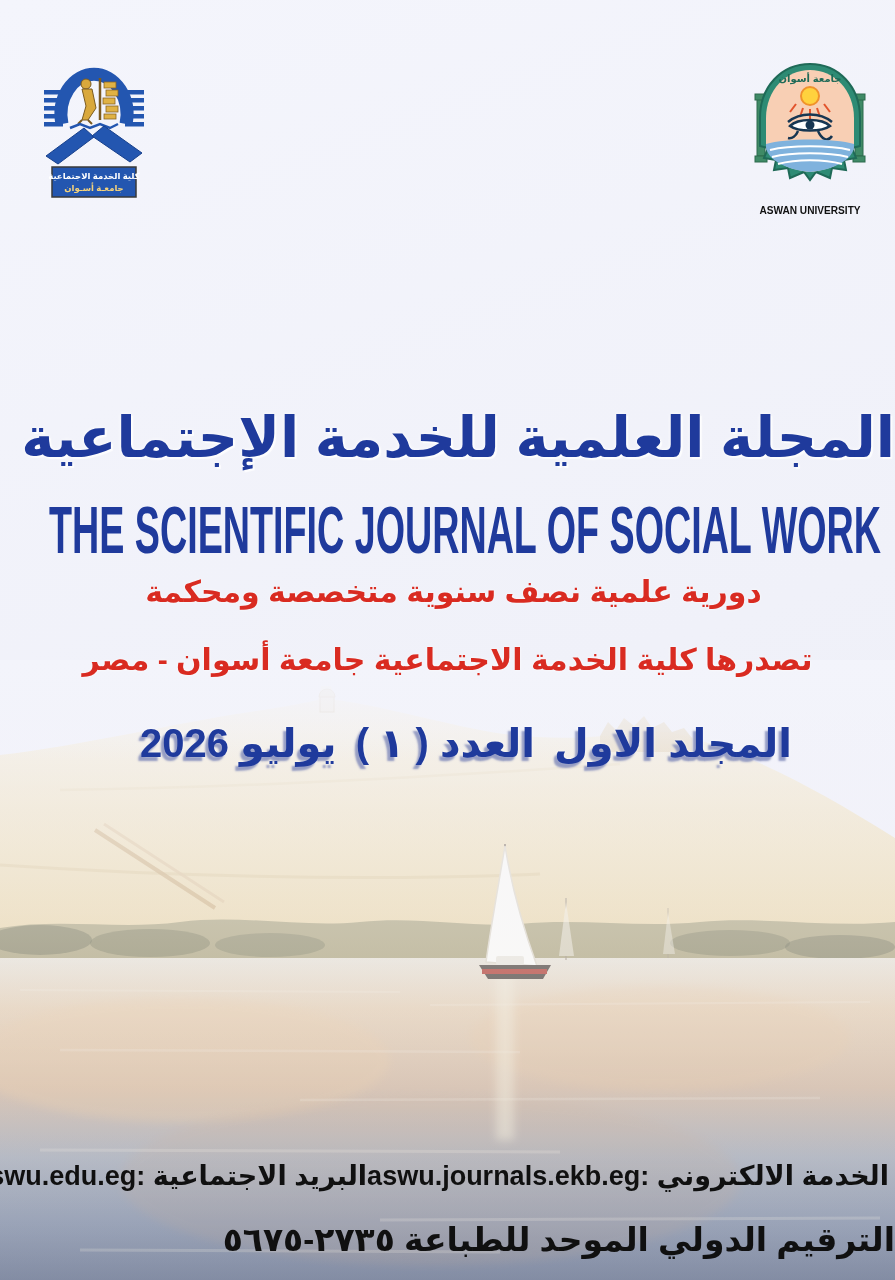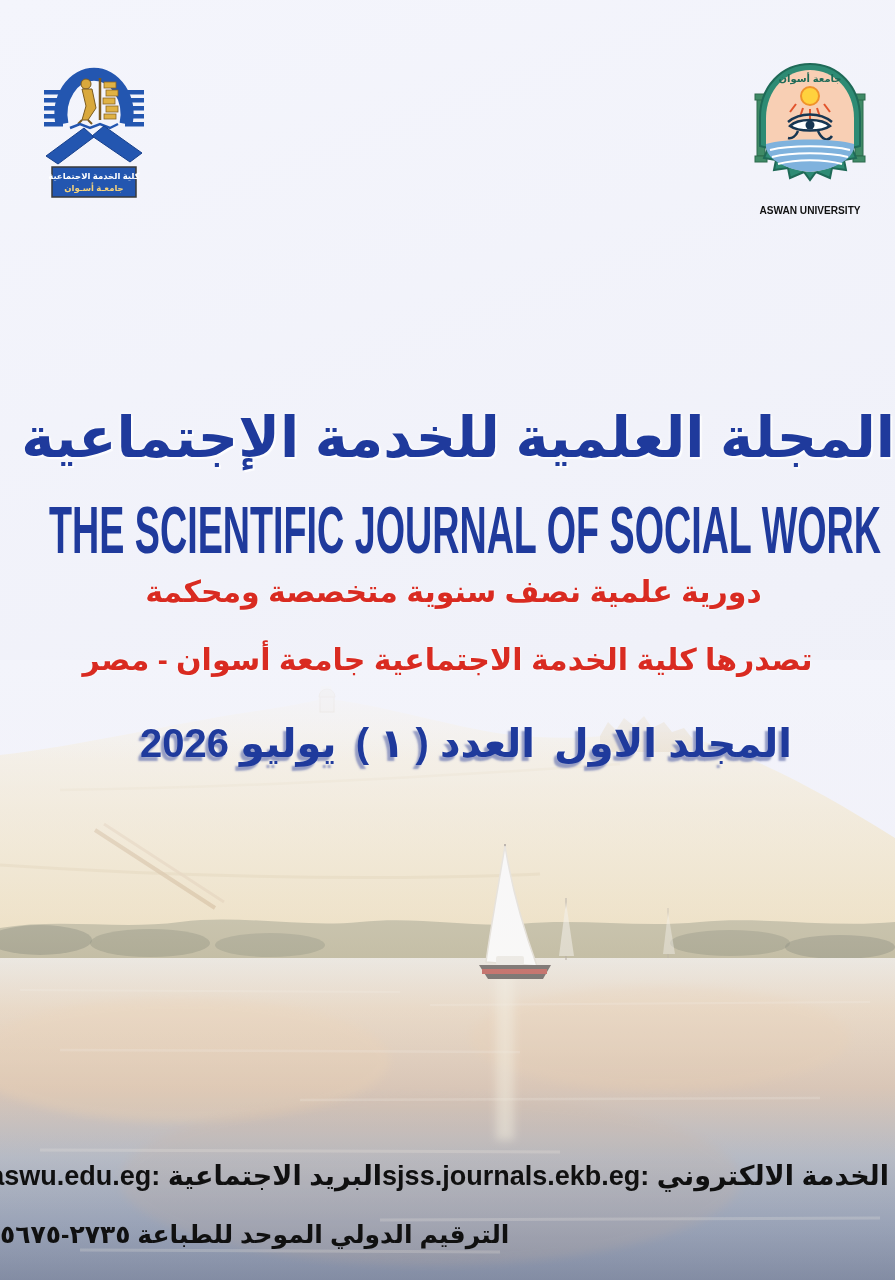--- a/index.html
+++ b/index.html
@@ -33,22 +33,22 @@
     font-size:40px; font-weight:bold; color:#1f3a9c;
     text-shadow:-3px 4px 2px rgba(125,135,185,.8), 0 0 3px rgba(255,255,255,.9);
   }
   .contact-row {
     position:absolute; left:6px; top:1160px; width:883px;
     display:flex; justify-content:space-between; align-items:baseline; direction:rtl;
     font-size:27px; font-weight:bold; color:#101010; white-space:nowrap;
   }
   .contact-row .ltr { direction:ltr; unicode-bidi:embed; }
   .issn-line {
-    position:absolute; left:0; top:1220px; width:100%; text-align:left; direction:rtl;
-    font-size:25px; font-weight:bold; color:#101010;
+    position:absolute; left:0; top:1220px; width:100%; text-align:right; direction:rtl;
+    font-size:33px; font-weight:bold; color:#101010;
   }
   .caption-en { font-size:11px; font-weight:bold; color:#111; text-align:center;
     letter-spacing:0; margin-top:2px; transform:scaleX(.92); }
   svg { display:block; }
 </style>
 </head>
 <body>
 
 <div class="page">
 
@@ -245,20 +245,20 @@
   <div class="sub-red l2">تصدرها كلية الخدمة الاجتماعية  جامعة أسوان - مصر</div>
 
   <div class="issue-row" dir="rtl">
     <span>المجلد الاول</span>
     <span>العدد ( ١ )</span>
     <span>يوليو 2026</span>
   </div>
 
   <div class="contact-row" dir="rtl">
     <span>الخدمة الالكتروني :</span>
-    <span class="ltr">sjss.journals.ekb.eg</span>
+    <span class="ltr">aswu.journals.ekb.eg</span>
     <span>البريد الاجتماعية :</span>
     <span class="ltr">swork_journal@aswu.edu.eg</span>
   </div>
 
   <div class="issn-line" dir="rtl">الترقيم الدولي الموحد للطباعة ٢٧٣٥-٥٦٧٥</div>
 
 </div>
 
 </body></html>

